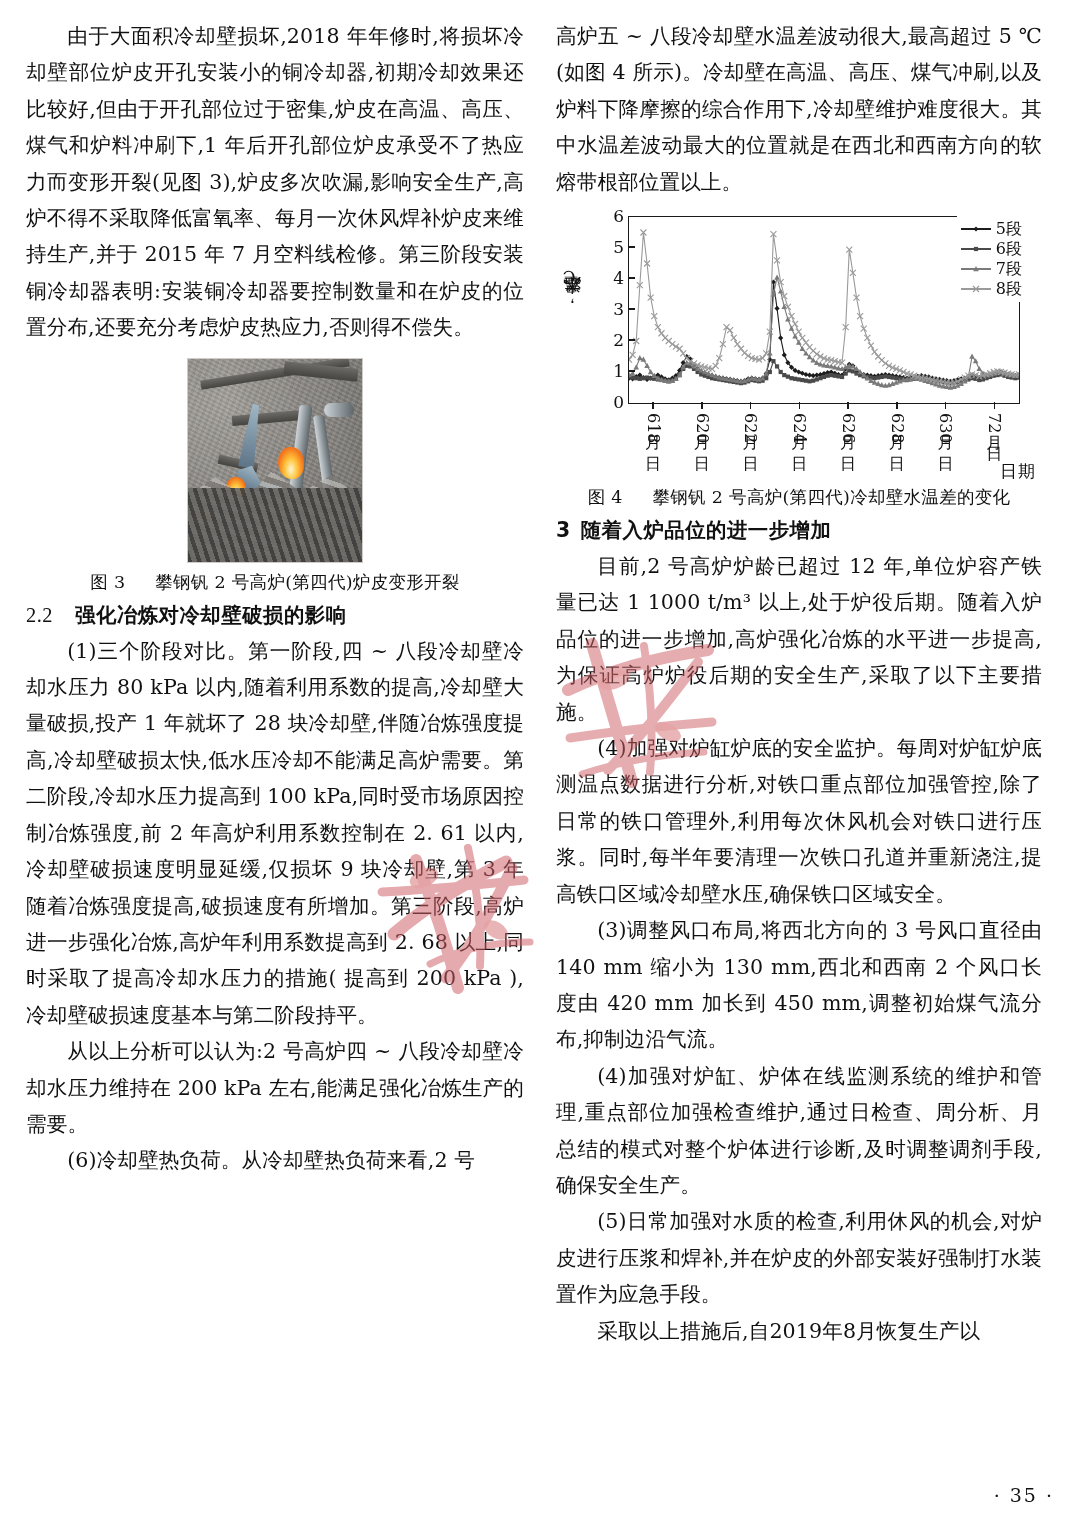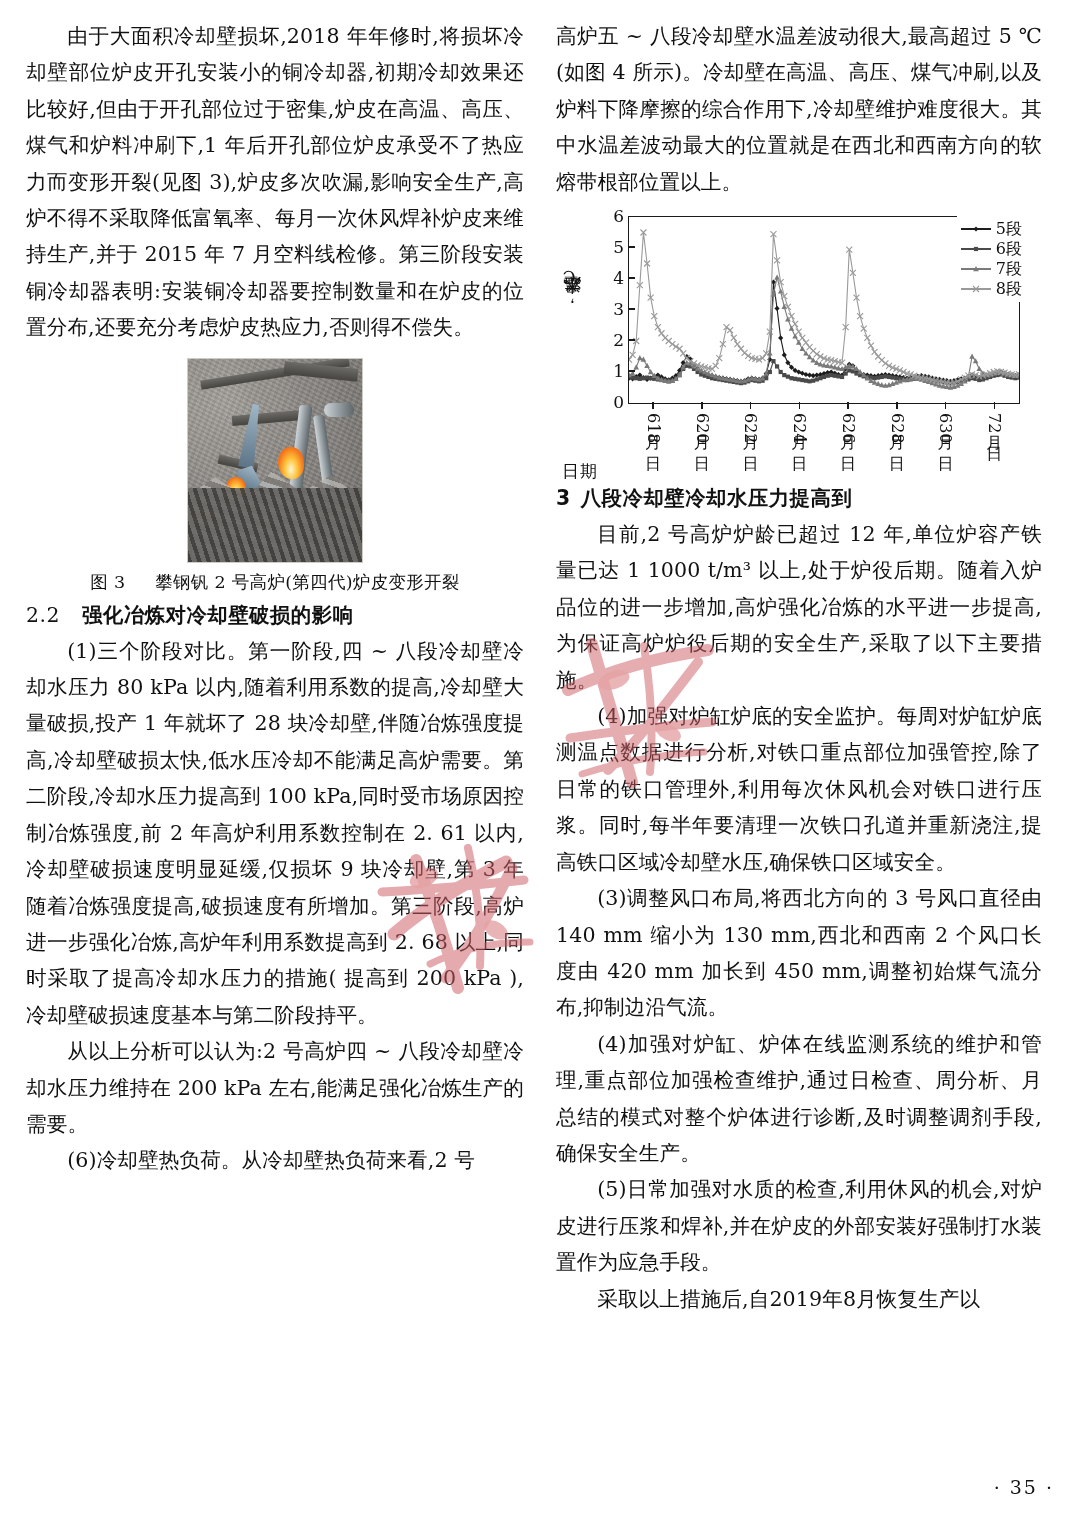--- a/index.html
+++ b/index.html
@@ -50,21 +50,21 @@
     font-weight:bold;
     font-family:"DejaVu Sans","Liberation Sans",sans-serif;
     letter-spacing:0.5px;
   }
   .sechead .num{display:inline-block;margin-right:10px;}
   .sechead.sub{
     font-family:"DejaVu Serif","Liberation Serif",serif;
     font-weight:bold;
     font-size:20.4px;
   }
-  .sechead.sub .num{margin-right:22px;font-weight:normal;}
+  .sechead.sub .num{margin-right:22px;font-weight:normal;font-family:Liberation Serif, serif;}
 
   
   .photo-wrap{
     margin:12px 0 0 0;
     display:flex;justify-content:center;
   }
   .photo{
     width:174px;height:203px;
     position:relative;overflow:hidden;
     background:#8d8a85;
@@ -144,35 +144,35 @@
   .ytickmark{position:absolute;left:66px;width:7px;height:1.4px;background:#1a1a1a;}
   .xtickmark{position:absolute;top:192px;width:1.4px;height:7px;background:#1a1a1a;}
   .xtick{
     position:absolute;top:203px;
     writing-mode:vertical-rl;
     font-size:16px;letter-spacing:0px;white-space:nowrap;
     transform:translateX(-50%);
   }
   .xlab{
     position:absolute;top:250px;left:0;right:0;
-    text-align:left;font-size:17px;letter-spacing:1px;
+    text-align:right;font-size:17px;letter-spacing:1px;
   }
   .legend{
     position:absolute;right:6px;top:6px;
     padding:3px 8px 3px 4px;
     background:#fff;
     font-size:16px;line-height:20px;
   }
   .legend .row{display:flex;align-items:center;gap:5px;height:20px;}
   .legend .sw{width:30px;height:14px;position:relative;flex:none;}
   .legend .sw .ln{position:absolute;left:0;right:0;top:6px;height:1.6px;}
   .legend .sw .mk{position:absolute;left:50%;top:50%;transform:translate(-50%,-50%);}
 
   .pagenum{
-    position:absolute;right:26px;bottom:24px;
+    position:absolute;right:26px;bottom:16px;
     font-size:19px;letter-spacing:2px;margin-left:12px;
   }
 
   
   .seal{
     position:absolute;
     pointer-events:none;
     opacity:.62;
   }
   .seal svg{display:block;}
@@ -747,23 +747,28 @@
                 <svg width="14" height="14" class="mk">
                   <path d="M4,4 L10,10 M4,10 L10,4" stroke="#9a9a9a" stroke-width="1.1" fill="none"></path>
                 </svg>
               </div>
               <span>8段</span>
             </div>
           </div>
       </div>
     </div>
 
+    <p class="caption">
+      <span>图 4</span>
+      <span style="display:inline-block;width:18px;"></span>
+      <span>攀钢钒 2 号高炉(第四代)冷却壁水温差的变化</span>
+    </p>
 
     <p class="sechead">
-      <span class="num">3</span><span>八段冷却壁冷却水压力提高到</span>
+      <span class="num">3</span><span>随着入炉品位的进一步增加</span>
     </p>
 
     <p class="body">目前,2 号高炉炉龄已超过 12 年,单位炉容产铁量已达 1 1000 t/m³ 以上,处于炉役后期。随着入炉品位的进一步增加,高炉强化冶炼的水平进一步提高,为保证高炉炉役后期的安全生产,采取了以下主要措施。</p>
     <p class="body">(4)加强对炉缸炉底的安全监护。每周对炉缸炉底测温点数据进行分析,对铁口重点部位加强管控,除了日常的铁口管理外,利用每次休风机会对铁口进行压浆。同时,每半年要清理一次铁口孔道并重新浇注,提高铁口区域冷却壁水压,确保铁口区域安全。</p>
     <p class="body">(3)调整风口布局,将西北方向的 3 号风口直径由 140 mm 缩小为 130 mm,西北和西南 2 个风口长度由 420 mm 加长到 450 mm,调整初始煤气流分布,抑制边沿气流。</p>
     <p class="body">(4)加强对炉缸、炉体在线监测系统的维护和管理,重点部位加强检查维护,通过日检查、周分析、月总结的模式对整个炉体进行诊断,及时调整调剂手段,确保安全生产。</p>
     <p class="body">(5)日常加强对水质的检查,利用休风的机会,对炉皮进行压浆和焊补,并在炉皮的外部安装好强制打水装置作为应急手段。</p>
     <p class="body">采取以上措施后,自2019年8月恢复生产以</p>
   </div>
 

